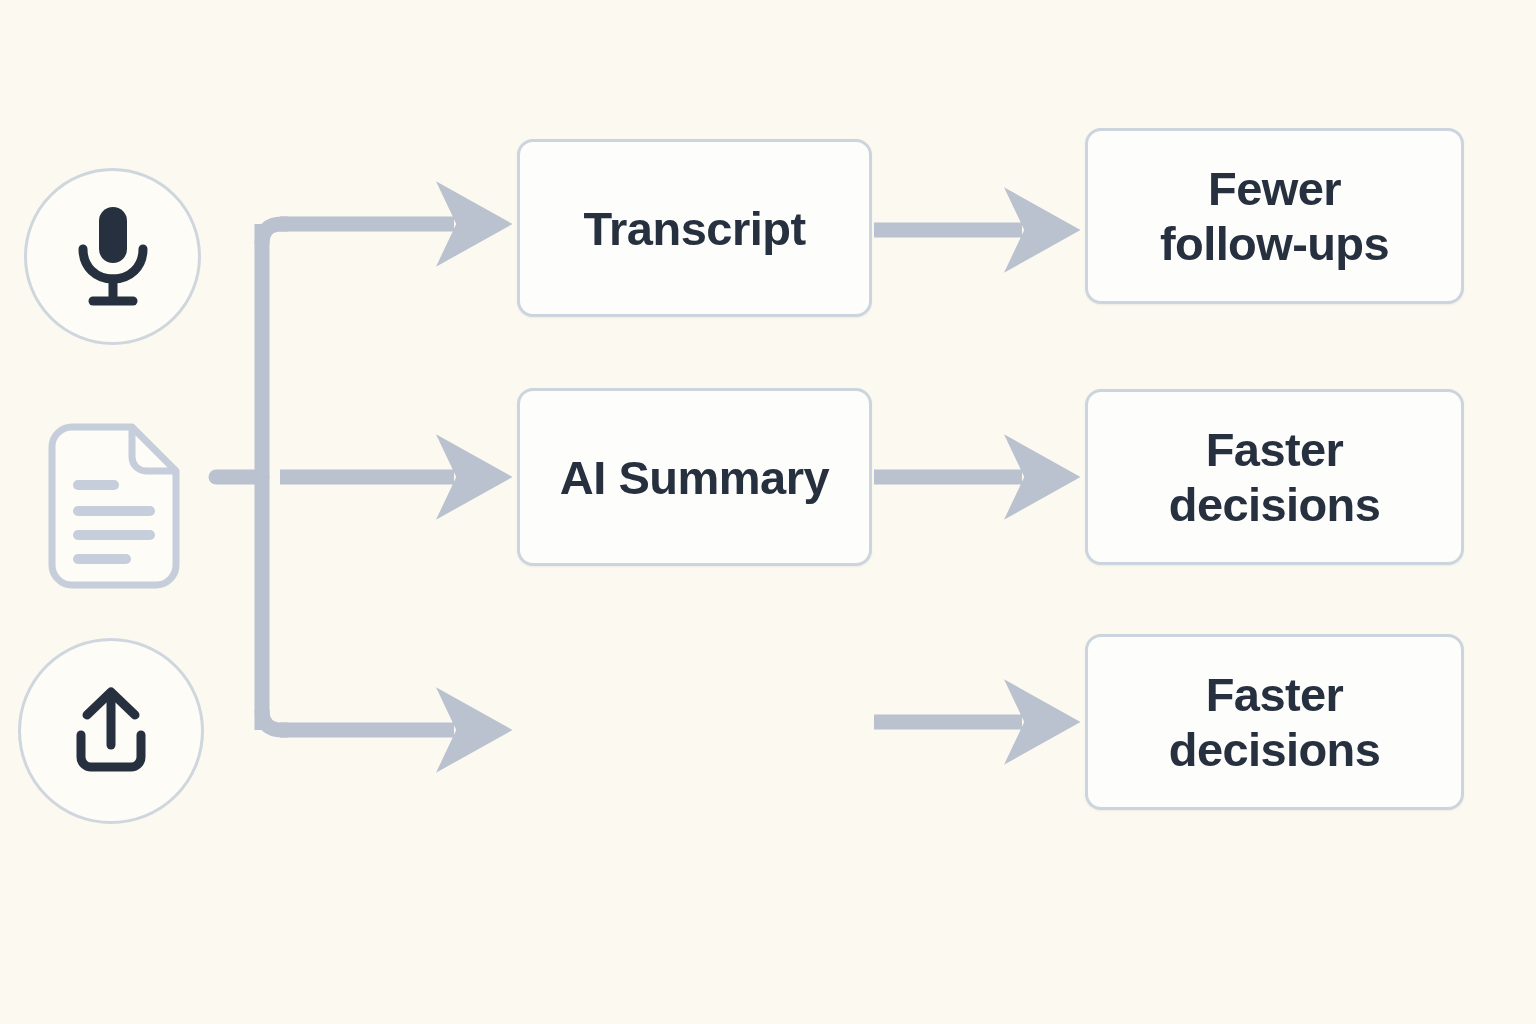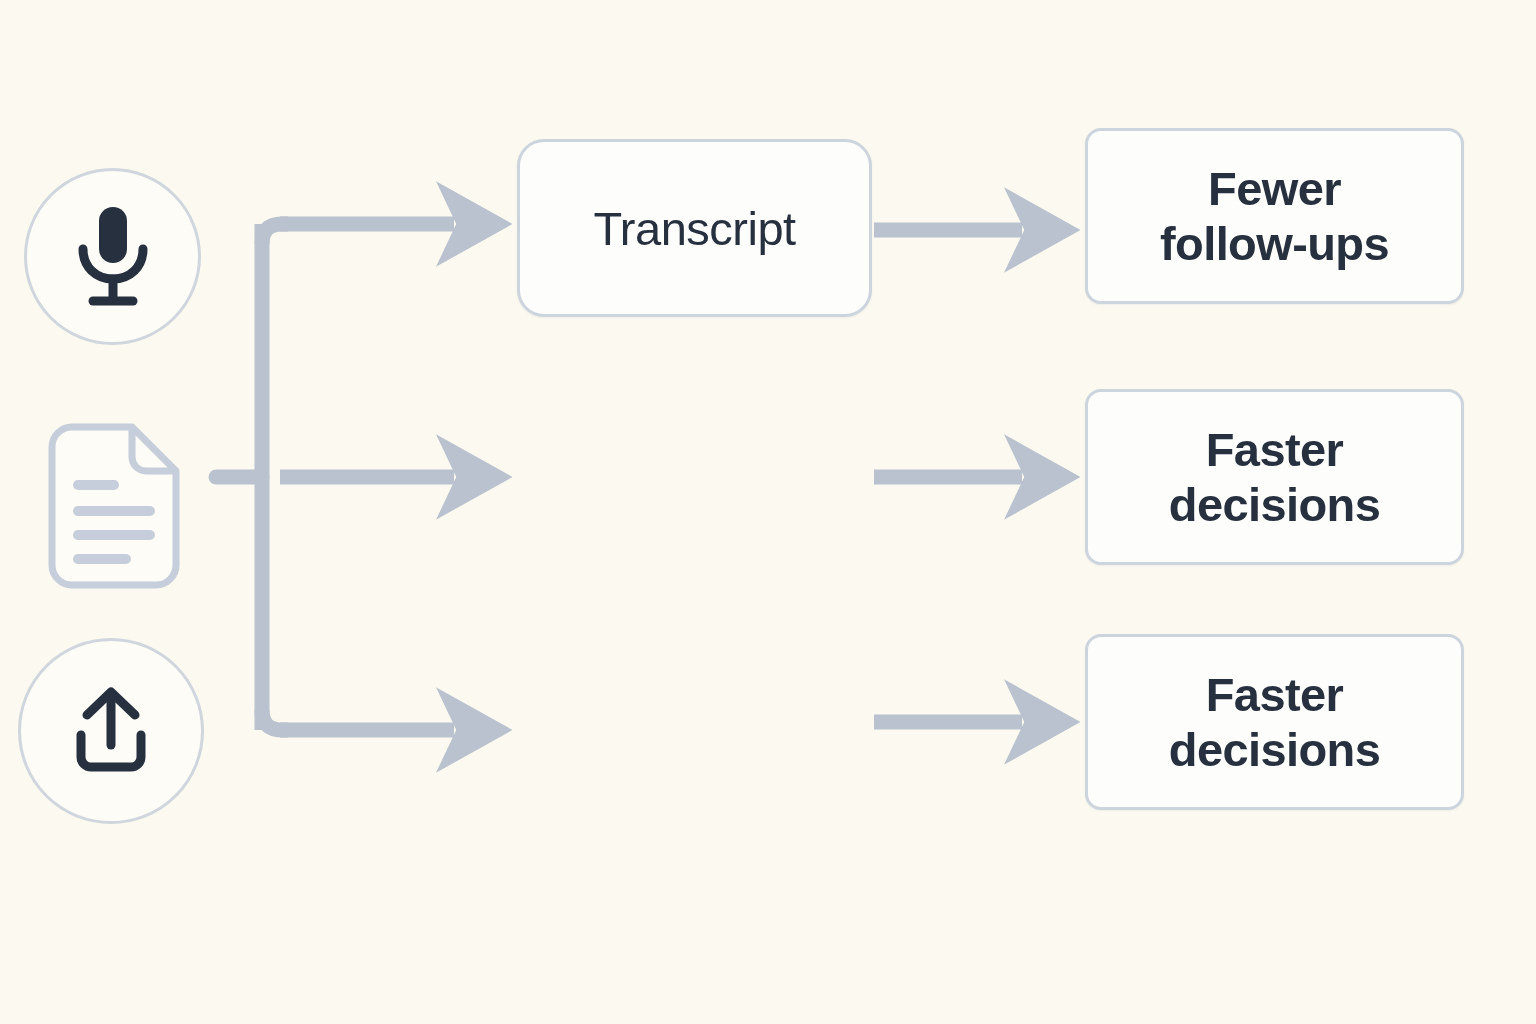--- a/index.html
+++ b/index.html
@@ -63,23 +63,22 @@
     justify-content: center;
     text-align: center;
     color: #26303f;
     box-shadow: 0 1px 2px rgba(120,130,145,0.10);
   }
   .mid-box {
     left: 517px;
     width: 355px;
     height: 178px;
     font-size: 47px;
-    font-weight: 400;
+    font-weight: 700;
     letter-spacing: -0.5px;
-    border-radius: 27px;
   }
   .mid-box.r1 { top: 139px; }
   .mid-box.r2 { top: 388px; }
   .mid-box.r3 { top: 633px; }
 
   .out-box {
     left: 1085px;
     width: 379px;
     height: 176px;
     font-size: 47px;
@@ -155,20 +154,23 @@
       <line x1="48" y1="10" x2="48" y2="62" stroke="#26303f" stroke-width="9" stroke-linecap="round"></line>
       <path d="M24,32 L48,9 L72,32" fill="none" stroke="#26303f" stroke-width="9" stroke-linecap="round" stroke-linejoin="round"></path>
       <path d="M18,52 L18,74 A10,10 0 0 0 28,84 L68,84
                A10,10 0 0 0 78,74 L78,52" fill="none" stroke="#26303f" stroke-width="9" stroke-linecap="round" stroke-linejoin="round"></path>
     </svg>
   </div>
 
   <div class="node-box mid-box r1">
     <span class="box-label">Transcript</span>
   </div>
+  <div class="node-box mid-box r2">
+    <span class="box-label">AI Summary</span>
+  </div>
 
   <div class="node-box out-box r1">
     <span class="box-label">Fewer
 follow-ups</span>
   </div>
   <div class="node-box out-box r2">
     <span class="box-label">Faster
 decisions</span>
   </div>
   <div class="node-box out-box r3">

